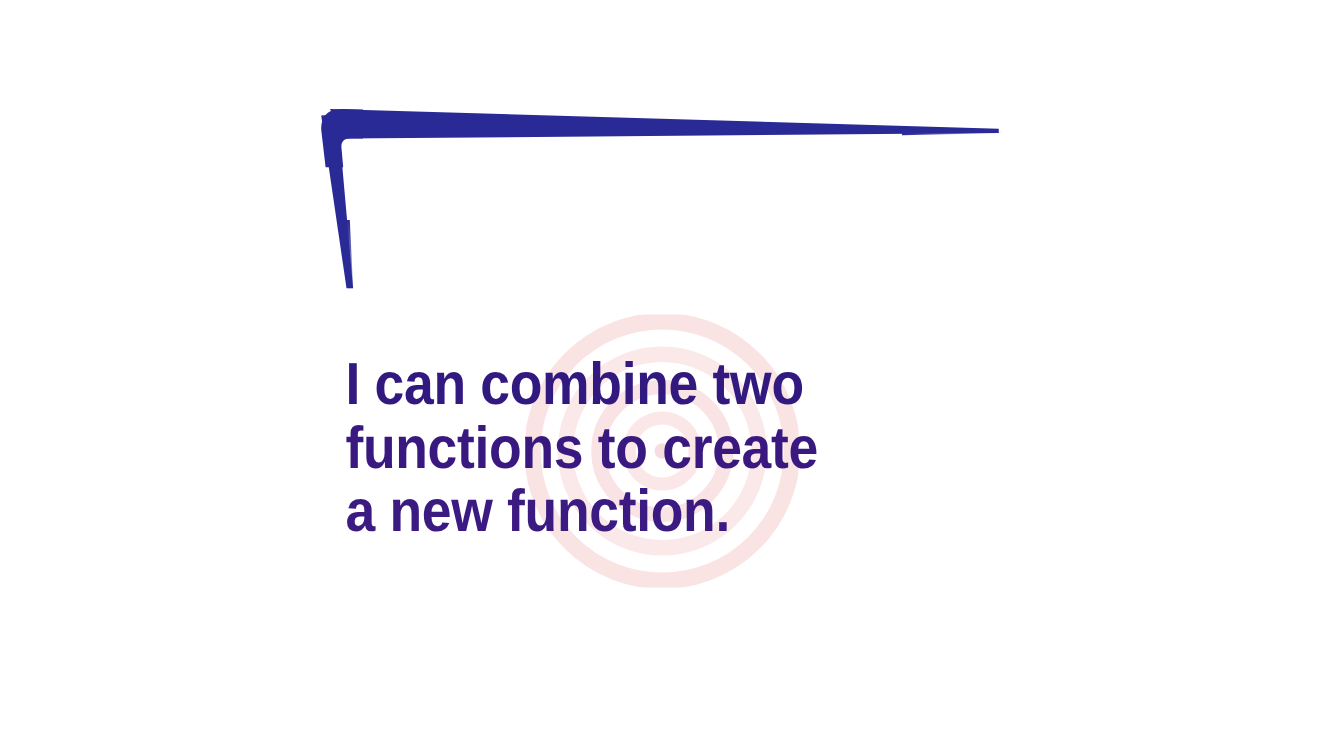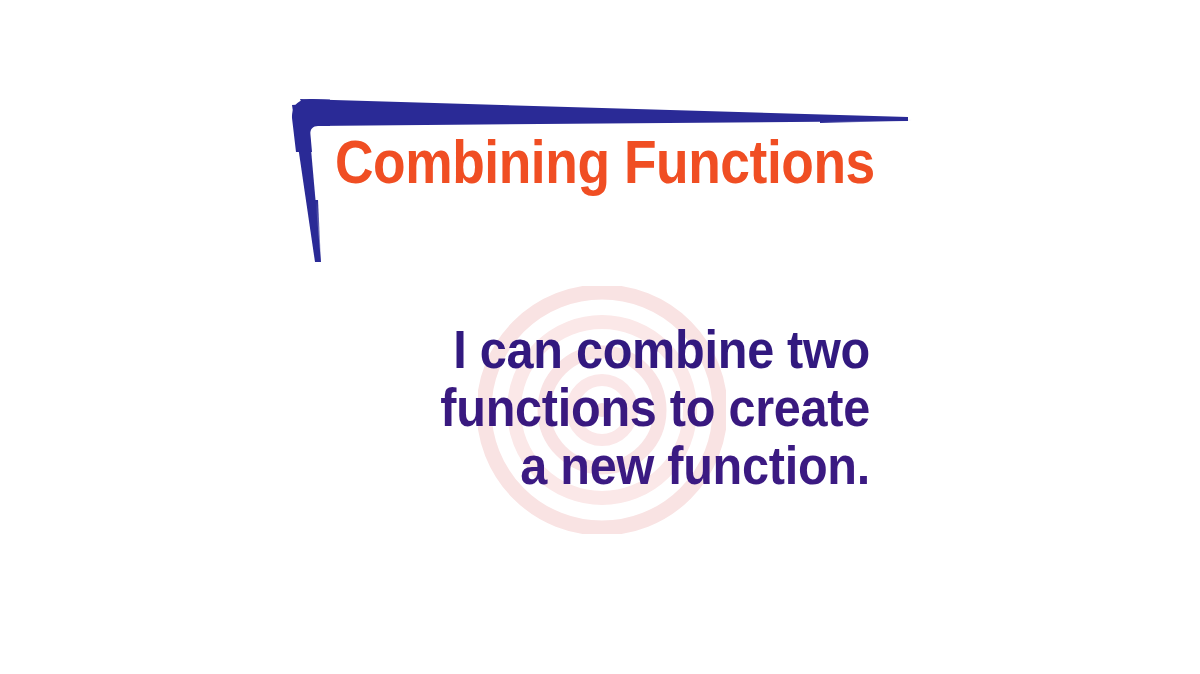--- a/index.html
+++ b/index.html
@@ -56,24 +56,24 @@
     left: 478px;
     top: 286px;
     width: 248px;
     height: 248px;
     pointer-events: none;
   }
 
   
   #statement-block {
     position: absolute;
-    left: 300px;
+    left: 284px;
     top: 320px;
     width: 600px;
-    text-align: right;
+    text-align: left;
   }
   .statement-line {
     font-family: "Liberation Sans Narrow", "Liberation Sans", sans-serif;
     font-size: 54px;
     line-height: 58px;
     font-weight: bold;
     letter-spacing: -0.3px;
     white-space: nowrap;
     transform: scaleX(0.9);
   }
@@ -119,23 +119,20 @@
       </linearGradient>
       <linearGradient id="leg-fade" x1="0" y1="0" x2="0" y2="1">
         <stop offset="0%" stop-color="#2a2a96" stop-opacity="1"></stop>
         <stop offset="100%" stop-color="#2a2a96" stop-opacity="0.35"></stop>
       </linearGradient>
     </defs>
 
     <path d="M 312 200 L 318 200 L 321 262 L 316 262 Z" fill="url(#leg-fade)"></path>
   </svg>
 
-  <div id="title-block">
-    <h1 id="page-title" style="color:#f04e23">Combining Functions</h1>
-  </div>
 
   <svg id="watermark-rings" viewBox="0 0 248 248">
     <g fill="none" stroke="#f9e3e3">
       <circle cx="124" cy="124" r="118" stroke-width="15"></circle>
       <circle cx="124" cy="124" r="88" stroke-width="14" stroke="#fbe8e8"></circle>
       <circle cx="124" cy="124" r="58" stroke-width="13" stroke="#f9e3e4"></circle>
       <circle cx="124" cy="124" r="30" stroke-width="12" stroke="#fbe7e8"></circle>
     </g>
     <circle cx="124" cy="124" r="7" fill="#f7dede"></circle>
   </svg>

